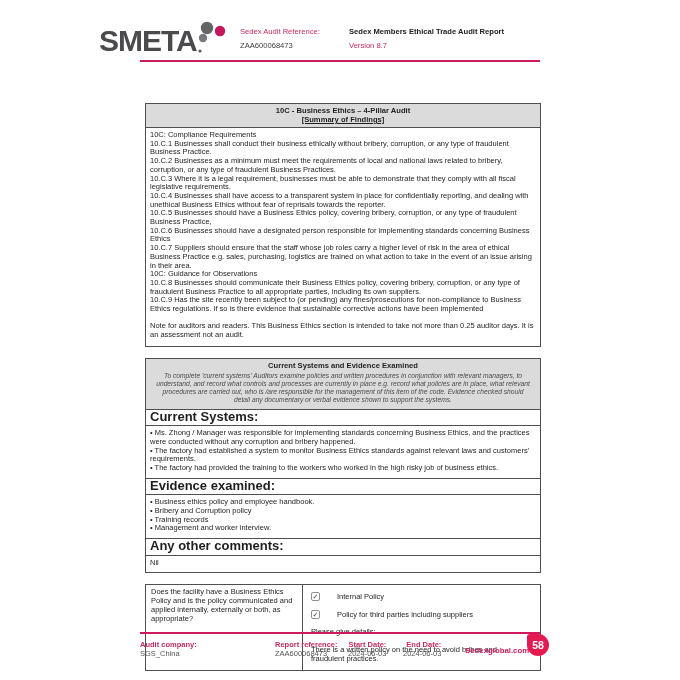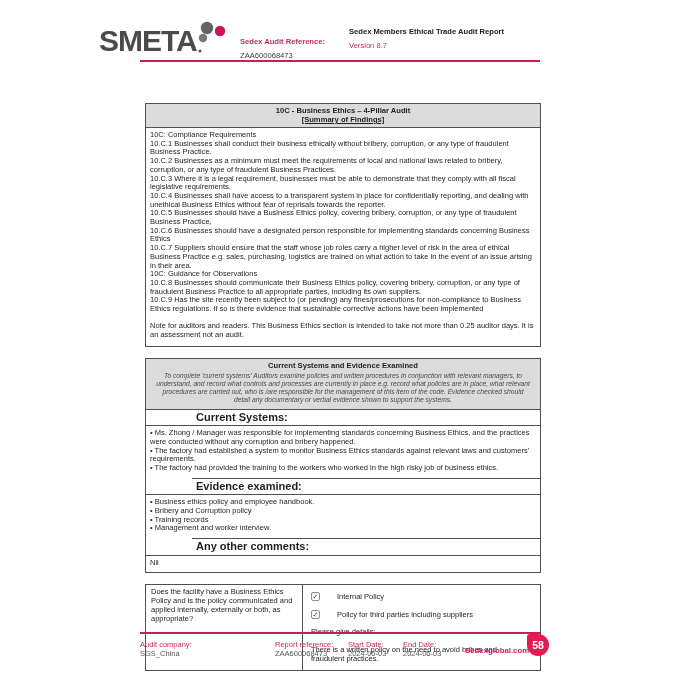--- a/index.html
+++ b/index.html
@@ -8,21 +8,21 @@
     position:relative; width:680px; height:680px; background:#ffffff;
     font-family:"Liberation Sans", sans-serif; color:#1f1f1f; overflow:hidden;
   }
 
   
   .logo { position:absolute; left:99px; top:18px; display:flex; align-items:center;margin-top:8px; }
   .logo-text { font-size:30px; font-weight:700; color:#4b4b4d; letter-spacing:-1px; line-height:30px; }
   .logo-dots { margin-left:-1px; margin-top:-6px; }
   .hdr-ref { position:absolute; left:240px; top:27px; }
   .hdr-title { position:absolute; left:349px; top:27px; }
-  .hdr-label { font-size:7.6px; font-weight:700; color:#c92a62; line-height:9px;margin-top:10px; }
+  .hdr-label { font-size:7.6px; font-weight:400; color:#c92a62; line-height:9px; }
   .hdr-value { font-size:7.6px; color:#3c3c3e; line-height:9px; margin-top:5px; }
   .hdr-bold  { font-size:7.6px; font-weight:700; color:#222; line-height:9px; }
   .hdr-pink  { font-size:7.6px; color:#c92a62; line-height:9px; margin-top:5px; }
   .header-rule { position:absolute; left:140px; top:60px; width:400px; height:2px; background:#d01a5e; }
 
   
   .content { position:absolute; left:145px; top:103px; width:396px; }
   .box { border:1px solid #4f4f4f; background:#fff; }
   .box + .box { margin-top:11px; }
   .box-title {
@@ -31,22 +31,22 @@
   }
   .u { text-decoration:underline; }
   .box-body { padding:3px 4px 6px; font-size:7.5px; line-height:8.7px; }
   .line { min-height:8.7px; }
 
   .guidance {
     font-size:6.7px; font-style:italic; font-weight:400; color:#4a4a4a;
     line-height:8px; padding:2px 5px 2px; text-align:center;
   }
   .row-head {
-    border-top:1px solid #4f4f4f; font-size:11px; font-weight:700;
-    padding:3px 4px 4px; line-height:8.5px;margin-left:46px;
+    border-top:1px solid #4f4f4f; font-size:13px; font-weight:700;
+    padding:3px 4px 4px; line-height:8.5px;
   }
   .row-body { border-top:1px solid #4f4f4f; padding:3px 4px 5px; font-size:7.5px; line-height:8.7px; }
 
   
   .q-box { display:flex; margin-top:8px; }
   .q-left { width:157px; border-right:1px solid #4f4f4f; padding:3px 5px; font-size:7.5px; line-height:8.7px; }
   .q-right { flex:1; padding:4px 8px 6px; font-size:7.5px; line-height:8.7px; }
   .opt-row { display:flex; align-items:center; margin:3px 0 9px; }
   .checkbox {
     width:9px; height:9px; border:1px solid #8f8f8f; border-radius:2px;
@@ -54,21 +54,21 @@
     font-size:7px; color:#3a3a3a; line-height:9px; background:#fff;
   }
   .checkbox.checked::after { content:"✓"; }
   .details-label { margin:2px 0 9px; }
   .details-text { line-height:8.7px; }
 
   
   .footer-rule { position:absolute; left:140px; top:632px; width:400px; height:2px; background:#d01a5e; }
   .footer { position:absolute; left:140px; top:640px; width:420px; height:30px; }
   .f-col { position:absolute; top:0; }
-  .f-label { font-size:7.5px; font-weight:400; color:#c92a62; line-height:9px; }
+  .f-label { font-size:7.5px; font-weight:700; color:#c92a62; line-height:9px;text-align:right; }
   .f-value { font-size:7.5px; color:#565658; line-height:9px; }
   .f-site {
     position:absolute; left:325px; top:6px; font-size:7.8px; font-weight:700; color:#d01a5e;
   }
   .page-circle {
     position:absolute; left:387px; top:-6px; width:22px; height:22px;
     background:#e41a53; border-radius:3px 50% 50% 50%;
     display:flex; align-items:center; justify-content:center;
     color:#fff; font-size:10.5px; font-weight:700;
   }

